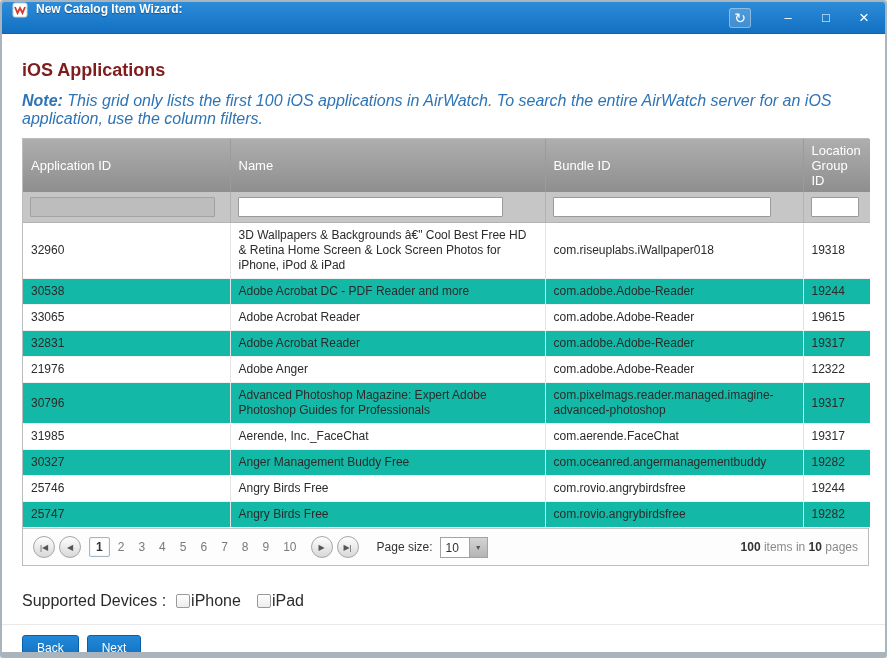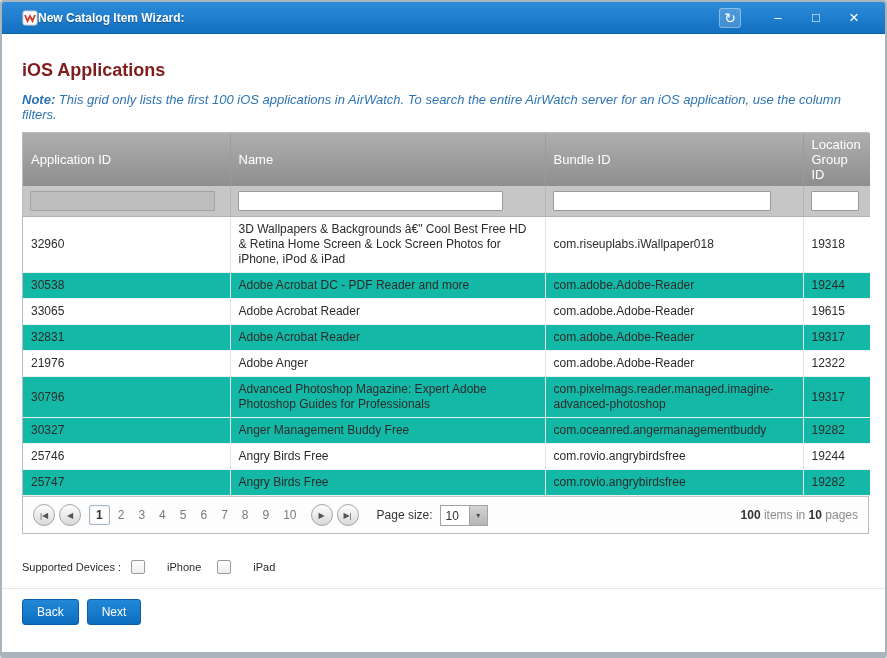--- a/index.html
+++ b/index.html
@@ -20,22 +20,22 @@
     flex-direction: column;
     box-shadow: 0 0 3px rgba(0,0,0,.25);
   }
   
   .titlebar {
     height: 32px;
     flex: 0 0 32px;
     background: linear-gradient(#2c8cd9, #1370c2);
     border-bottom: 1px solid #0f64ac;
     display: flex;
-    align-items: center;
-    padding: 0 20px;
+    padding: 0 10px;
+    gap: 8px;
   }
   .app-icon { width: 16px; height: 16px; display: inline-flex; }
   .title {
     color: #ffffff;
     font-size: 12px;
     font-weight: bold;
     text-shadow: 0 1px 1px rgba(0,0,0,.35);
   }
   .win-controls {
     margin-left: auto;
@@ -69,21 +69,21 @@
     font-weight: bold;
     color: #7f1d1d;
   }
   .instruction {
     margin: 17px 20px 0;
     font-size: 12px;
     color: #222222;
   }
   .note {
     margin: 11px 20px 0;
-    font-size: 13px;
+    font-size: 16px;
     font-style: italic;
     color: #2e74b5;
   }
   .note .note-label { font-weight: bold; }
   
   .grid {
     margin: 10px 20px 0;
     width: 847px;
     border: 1px solid #bcbcbc;
   }
@@ -196,25 +196,25 @@
     justify-content: center;
   }
   .pager-summary { margin-left: auto; color: #8a8a8a; }
   .pager-summary b { color: #333333; }
   
   .devices {
     margin: 26px 20px 0;
     display: flex;
     align-items: center;
     gap: 10px;
-    font-size: 11px;
+    font-size: 16px;
     color: #2b2b2b;
   }
   .devices-list { display: inline-flex; align-items: center; gap: 16px; }
-  .device-option { display: inline-flex; align-items: center; gap: 22px; }
+  .device-option { display: inline-flex; align-items: center; gap: 1px; }
   .checkbox {
     width: 14px; height: 14px;
     border: 1px solid #9a9a9a;
     border-radius: 2px;
     background: linear-gradient(#ffffff, #ededed);
     cursor: pointer;
   }
   .divider { margin-top: 14px; border-top: 1px solid #e9e9e9; width: 100%; }
   .footer-buttons { margin: 10px 20px 0; display: flex; gap: 8px; }
   .btn {
@@ -304,20 +304,26 @@
             <tr>
               <td>21976</td>
               <td>Adobe Anger</td>
               <td>com.adobe.Adobe-Reader</td>
               <td>12322</td>
             </tr>
             <tr class="alt">
               <td>30796</td>
               <td>Advanced Photoshop Magazine: Expert Adobe Photoshop Guides for Professionals</td>
               <td>com.pixelmags.reader.managed.imagine-advanced-photoshop</td>
+              <td>19317</td>
+            </tr>
+            <tr>
+              <td>31985</td>
+              <td>Aerende, Inc._FaceChat</td>
+              <td>com.aerende.FaceChat</td>
               <td>19317</td>
             </tr>
             <tr class="alt">
               <td>30327</td>
               <td>Anger Management Buddy Free</td>
               <td>com.oceanred.angermanagementbuddy</td>
               <td>19282</td>
             </tr>
             <tr>
               <td>25746</td>

